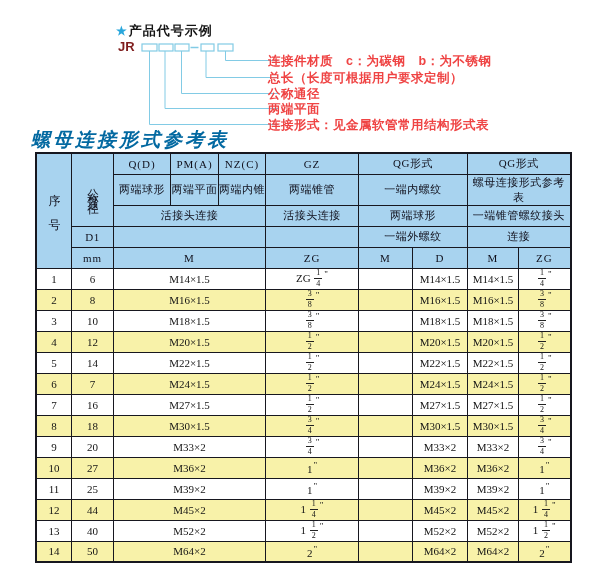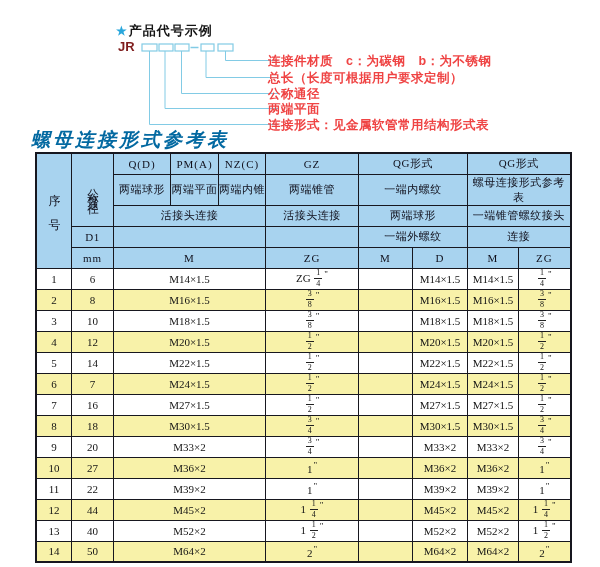--- a/index.html
+++ b/index.html
@@ -231,21 +231,21 @@
         <td>27</td>
         <td colspan="3">M36×2</td>
         <td>1<span class="in">"</span></td>
         <td></td>
         <td>M36×2</td>
         <td>M36×2</td>
         <td>1<span class="in">"</span></td>
       </tr>
       <tr>
         <td>11</td>
-        <td>22</td>
+        <td>25</td>
         <td colspan="3">M39×2</td>
         <td>1<span class="in">"</span></td>
         <td></td>
         <td>M39×2</td>
         <td>M39×2</td>
         <td>1<span class="in">"</span></td>
       </tr>
       <tr class="alt">
         <td>12</td>
         <td>44</td>

